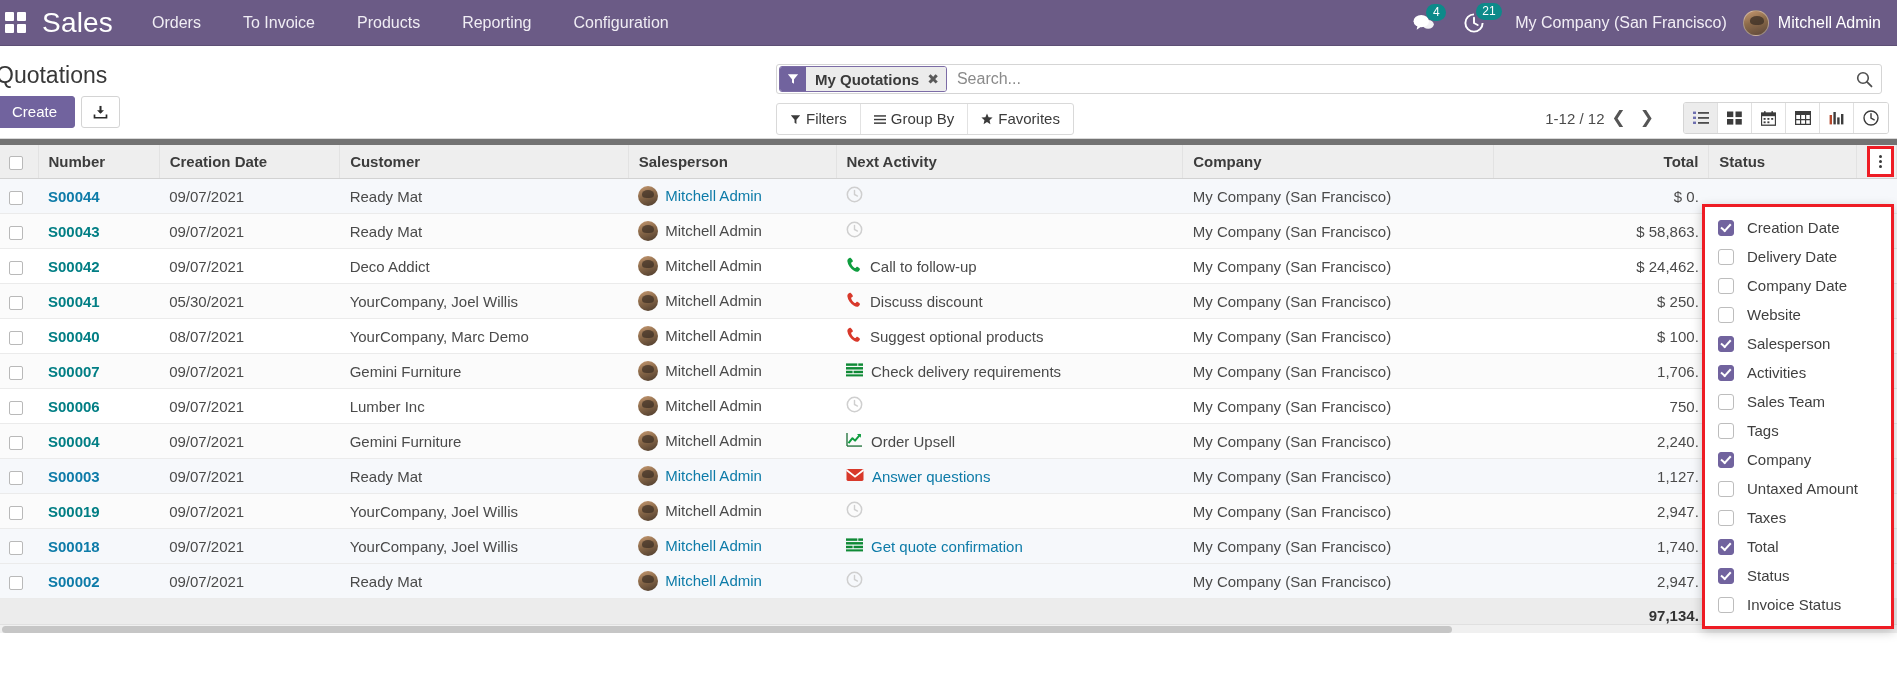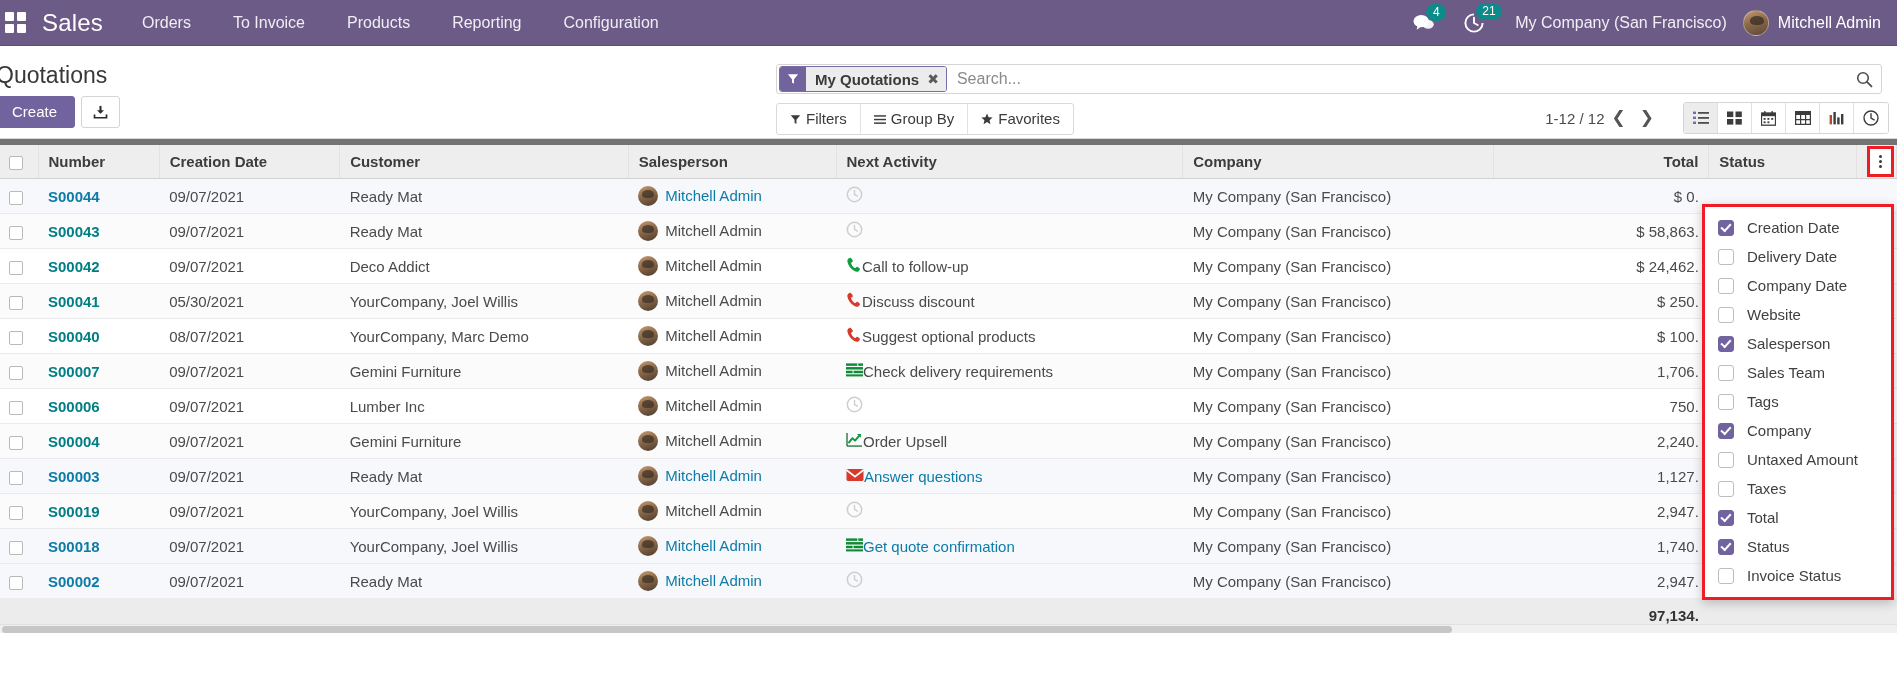--- a/index.html
+++ b/index.html
@@ -30,21 +30,21 @@
     margin-left: -8px;
   }
   .apps-grid {
     display: grid;
     grid-template-columns: 9px 9px;
     grid-template-rows: 9px 9px;
     gap: 3px;
   }
   .apps-grid i { background: #ffffff; display: block; border-radius: 1px; }
   .brand {
-    font-size: 24px; font-weight: 400; color: #ffffff;
+    font-size: 28px; font-weight: 400; color: #ffffff;
     padding: 0 18px 0 4px; white-space: nowrap; cursor: pointer;
     letter-spacing: 0.2px;
   }
   .nav-item {
     font-size: 16px; color: #f0edf4; padding: 31px 21px;
     cursor: pointer; white-space: nowrap;
   }
   .nav-right { margin-left: auto; display: flex; align-items: center; padding-right: 12px; }
   .sys-icon {
     position: relative; margin: 0 14px; cursor: pointer;
@@ -188,21 +188,21 @@
   .avatar-sm {
     width: 20px; height: 20px; border-radius: 50%; display: inline-block;
     vertical-align: -5px; margin-right: 7px; flex: 0 0 auto;
     background: linear-gradient(160deg,#c79a72 0%,#8b6a4a 45%,#4b3a2c 100%);
     position: relative; overflow: hidden;
   }
   .avatar-sm::after {
     content:''; position:absolute; left:4px; top:4px; width:12px; height:8px;
     border-radius:50% 50% 40% 40%; background:#3a2d24; opacity:.7;
   }
-  .act { display: flex; align-items: center; }
+  .act { display: flex; align-items: center; gap: 8px; }
   .act-label { color: #4a4a4a; }
   .act-label.blue { color: #0d7ba8; }
 
   
   .totrow td {
     background: #ececec; border-top: 1px solid #d2d2d2; border-bottom: 1px solid #d2d2d2;
     font-weight: bold; color: #333; font-size: 15px; padding: 8px 10px; height: 32px;
   }
 
   
@@ -737,20 +737,24 @@
       </div>
       <div class="opt-item">
         <span class="opt-cb"></span>
         <span>Website</span>
       </div>
       <div class="opt-item">
         <span class="opt-cb checked"></span>
         <span>Salesperson</span>
       </div>
       <div class="opt-item">
+        <span class="opt-cb checked"></span>
+        <span>Activities</span>
+      </div>
+      <div class="opt-item">
         <span class="opt-cb"></span>
         <span>Sales Team</span>
       </div>
       <div class="opt-item">
         <span class="opt-cb"></span>
         <span>Tags</span>
       </div>
       <div class="opt-item">
         <span class="opt-cb checked"></span>
         <span>Company</span>

